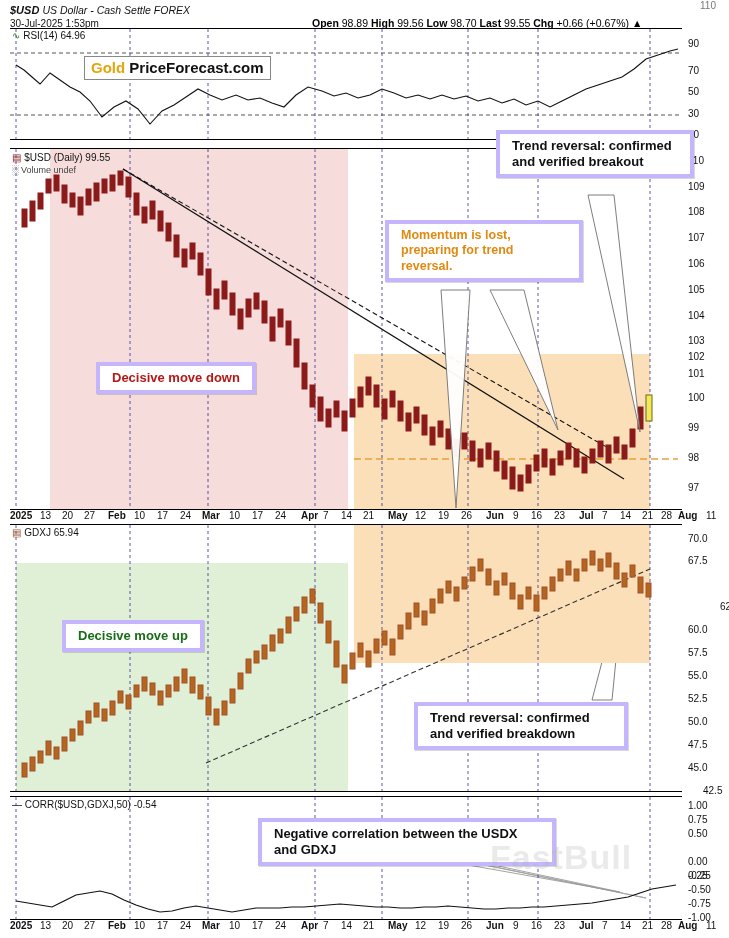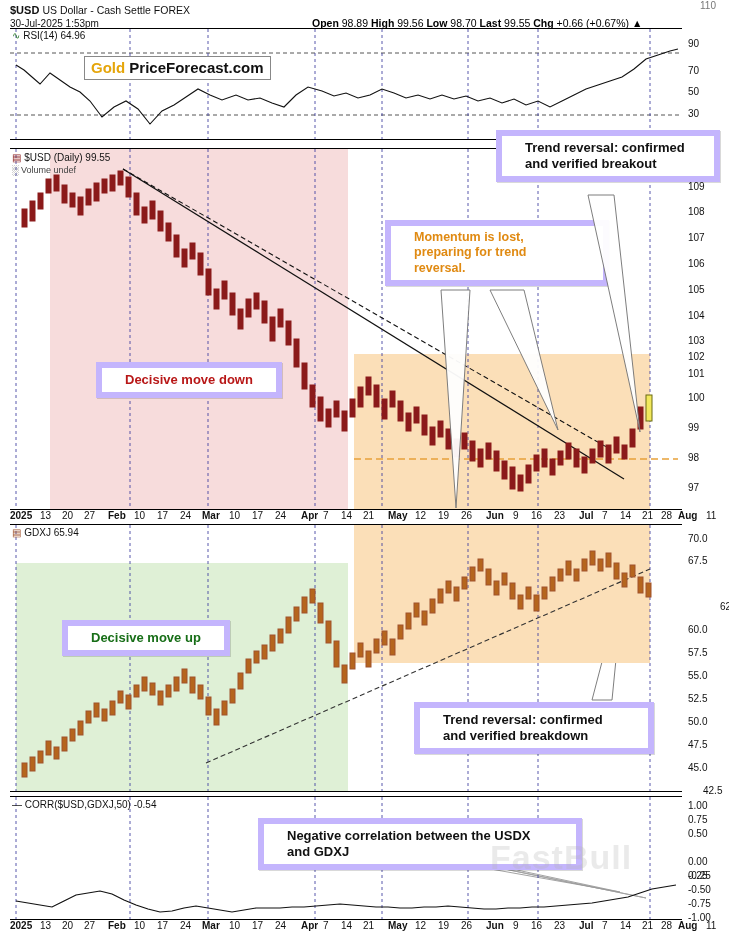--- a/index.html
+++ b/index.html
@@ -22,23 +22,23 @@
   
   .hdr{position:absolute;font-size:11px;}
   .hdr .sym{font-weight:bold;}
   .quote{position:absolute;font-size:10.5px;font-weight:bold;color:#000;}
   .quote span.lbl{font-weight:bold;}
   .quote span.val{font-weight:normal;}
 
   
   .ann{
     position:absolute;
-    border:6px solid #c4b5fd;
+    border:4px solid #c4b5fd;
     background:#fff;
-    padding:4px 23px;
+    padding:4px 12px;
     font-weight:bold;
     line-height:1.22;
     box-shadow:1px 1px 0 rgba(0,0,0,.15);
   }
   .ann.red{color:#b81717;font-size:13px;}
   .ann.green{color:#176e17;font-size:13px;}
   .ann.orange{color:#e08a12;font-size:12.5px;}
   .ann.black{color:#111;font-size:13px;}
 
   .logo{
@@ -63,21 +63,21 @@
   }
 
   .ytick{position:absolute;font-size:10px;color:#111;}
   svg{display:block;}
 </style>
 </head>
 <body>
 
 <div id="root">
 
-  <div class="hdr" style="left:10px;top:4px;">
+  <div class="hdr" style="left:10px;top:4px;font-style:italic;">
     <span class="sym">$USD</span>
     <span style="font-size:10.5px;">US Dollar - Cash Settle FOREX</span>
   </div>
   <div class="hdr" style="left:10px;top:18px;font-size:10px;">30-Jul-2025 1:53pm</div>
 
   <div class="quote" style="left:312px;top:17px;">
     <span class="lbl">Open</span>
     <span class="val">98.89</span>
     <span class="lbl">High</span>
     <span class="val">99.56</span>

